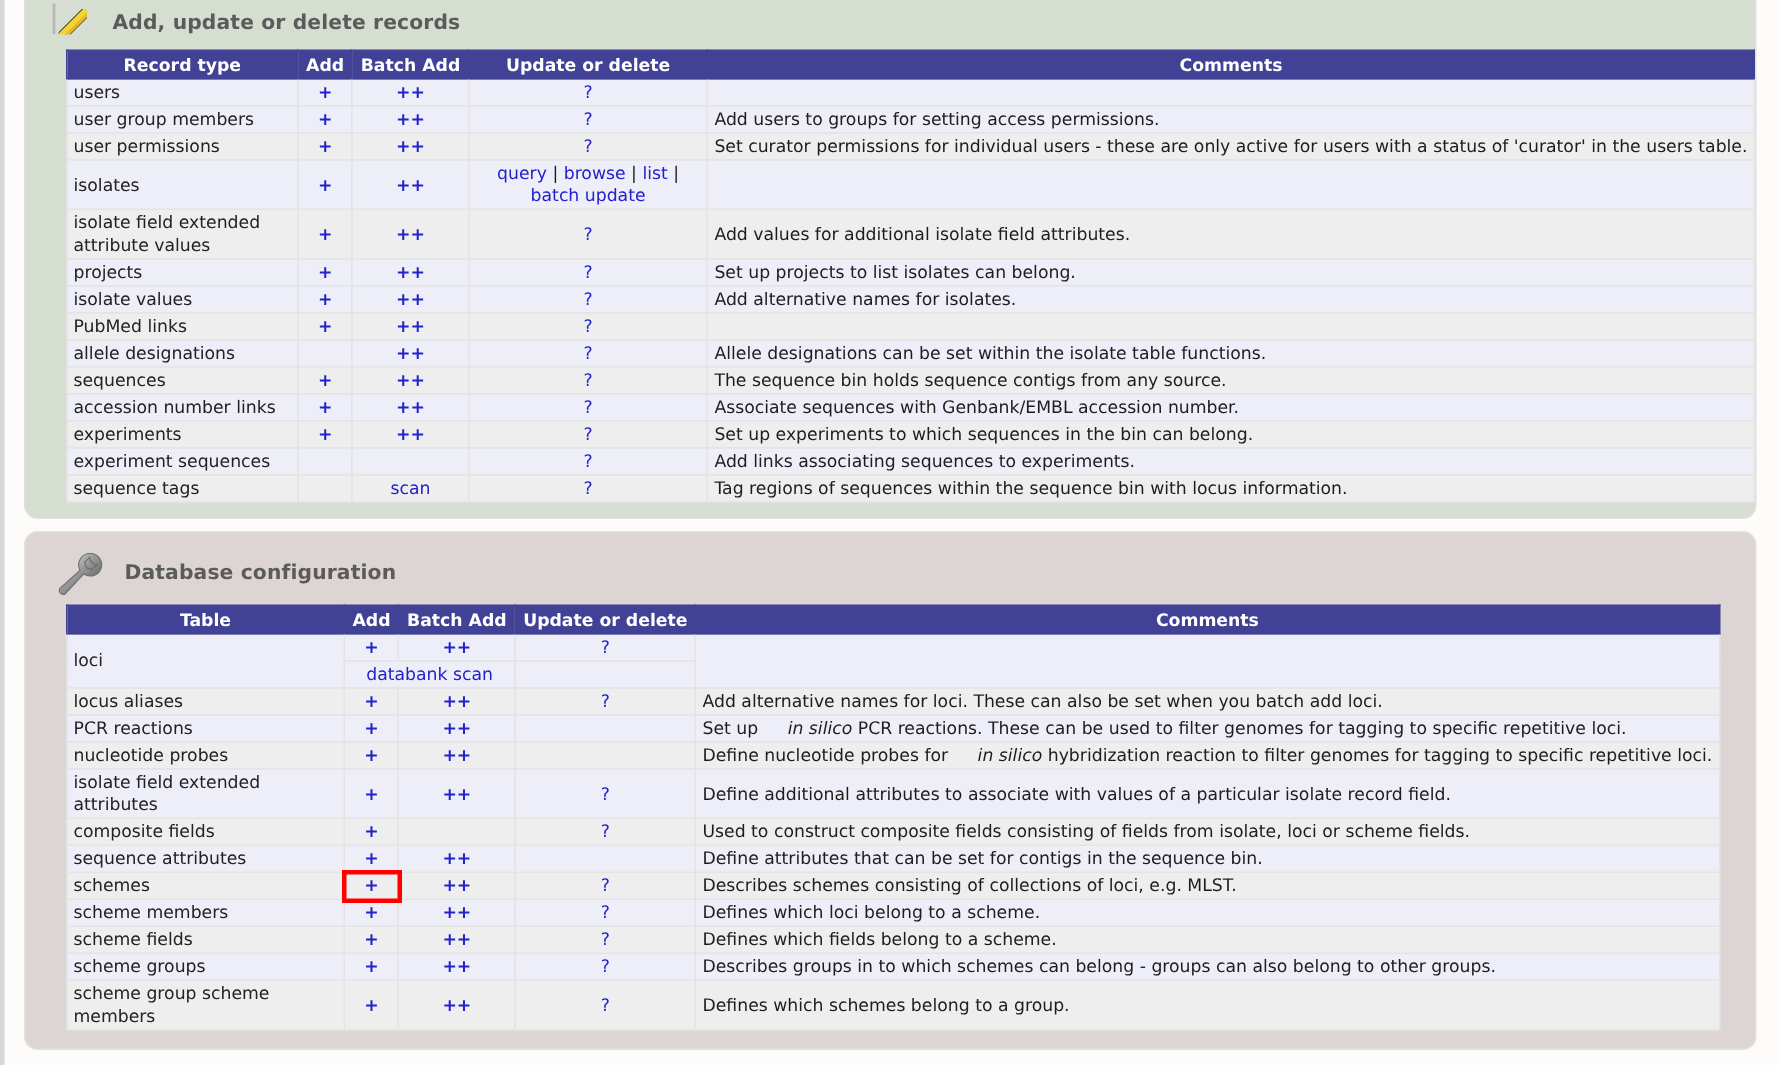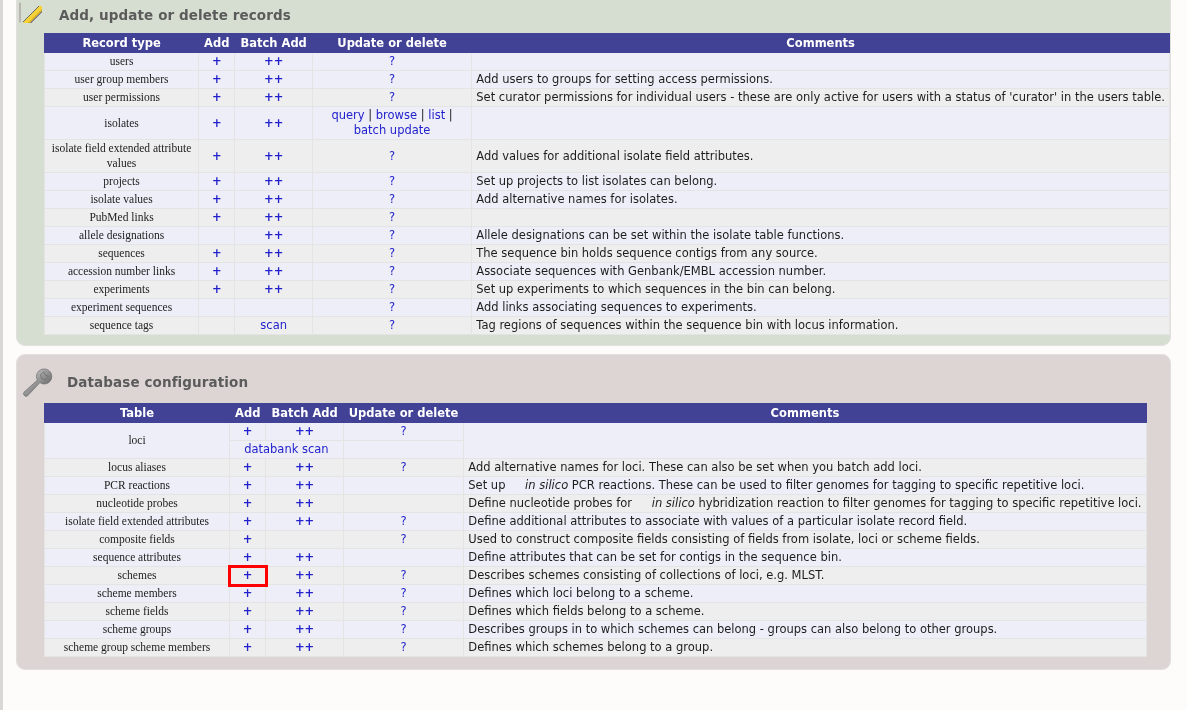--- a/index.html
+++ b/index.html
@@ -34,21 +34,21 @@
     padding: 8px 0 10px 0;
   }
   .panel-pink {
     background: #ddd5d4;
     padding: 10px 0 12px 0;
   }
   .panel-head {
     display: flex;
     align-items: center;
     gap: 14px;
-    padding: 2px 0 6px 2px;
+    padding: 2px 0 6px 18px;
   }
   .panel-title {
     font-size: 13.5px;
     font-weight: bold;
     color: #5b5b5b;
     letter-spacing: 0.1px;
   }
   .icon-box {
     width: 26px; height: 24px;
     display: inline-block;
@@ -95,21 +95,21 @@
   table.bigs td {
     border: 1px solid #e4e4e4;
     padding: 1px 4px;
     height: 16px;
     line-height: 15px;
     vertical-align: middle;
   }
   tr.odd td { background: #eeeef8; }
   tr.even td { background: #eeeeee; }
   td.rt { text-align: center; color: #1d1d1d; }
-  td.ctr { text-align: center; font-family: Liberation Serif, serif; }
+  td.ctr { text-align: left; }
   td.cmt { text-align: left; color: #1d1d1d; white-space: nowrap; }
   .lnk { color: #2222cc; text-decoration: none; }
   .plus { color: #2222cc; font-weight: bold; }
   .q { color: #2222cc; font-weight: normal; }
   .hl { outline: 3px solid #ff0000; outline-offset: -1px; position: relative; z-index: 5; }
   i { font-style: italic; margin-left: 16px; }
 </style>
 </head>
 <body>
 

